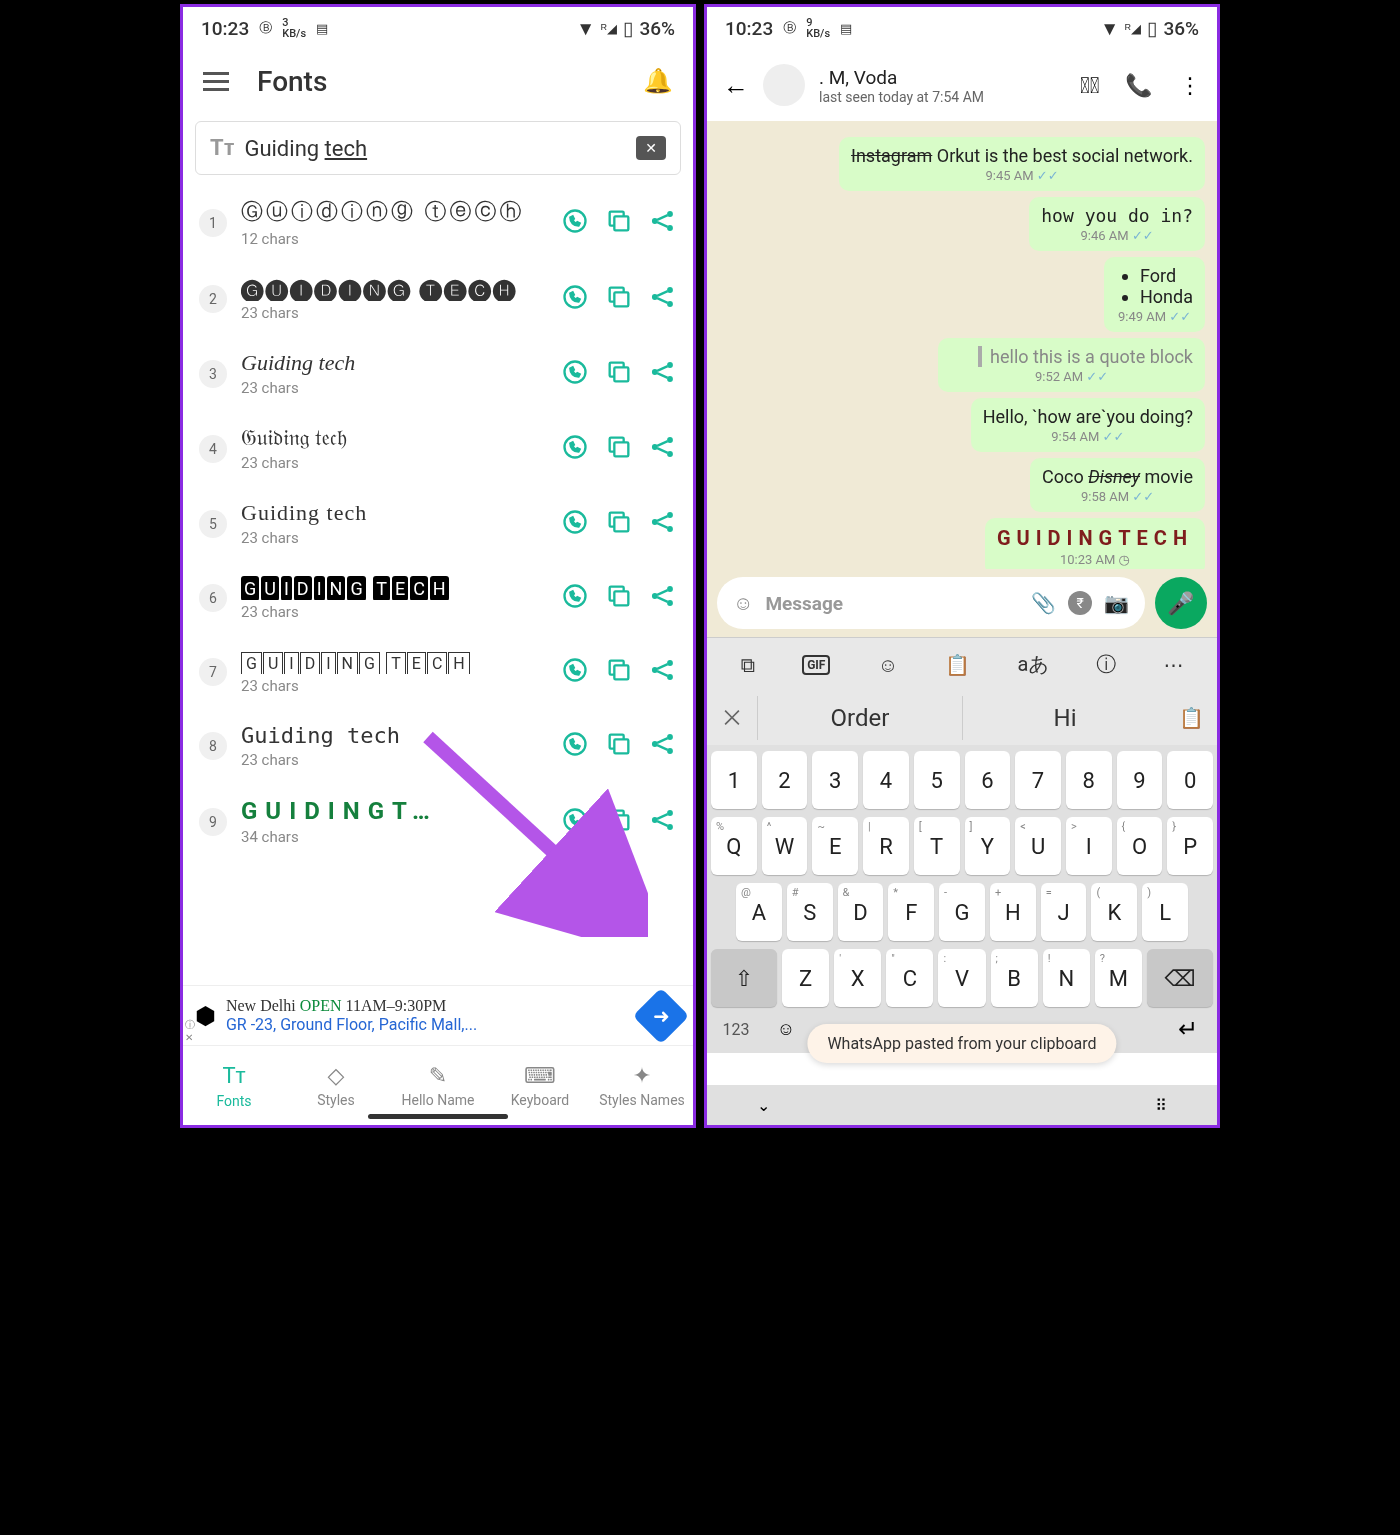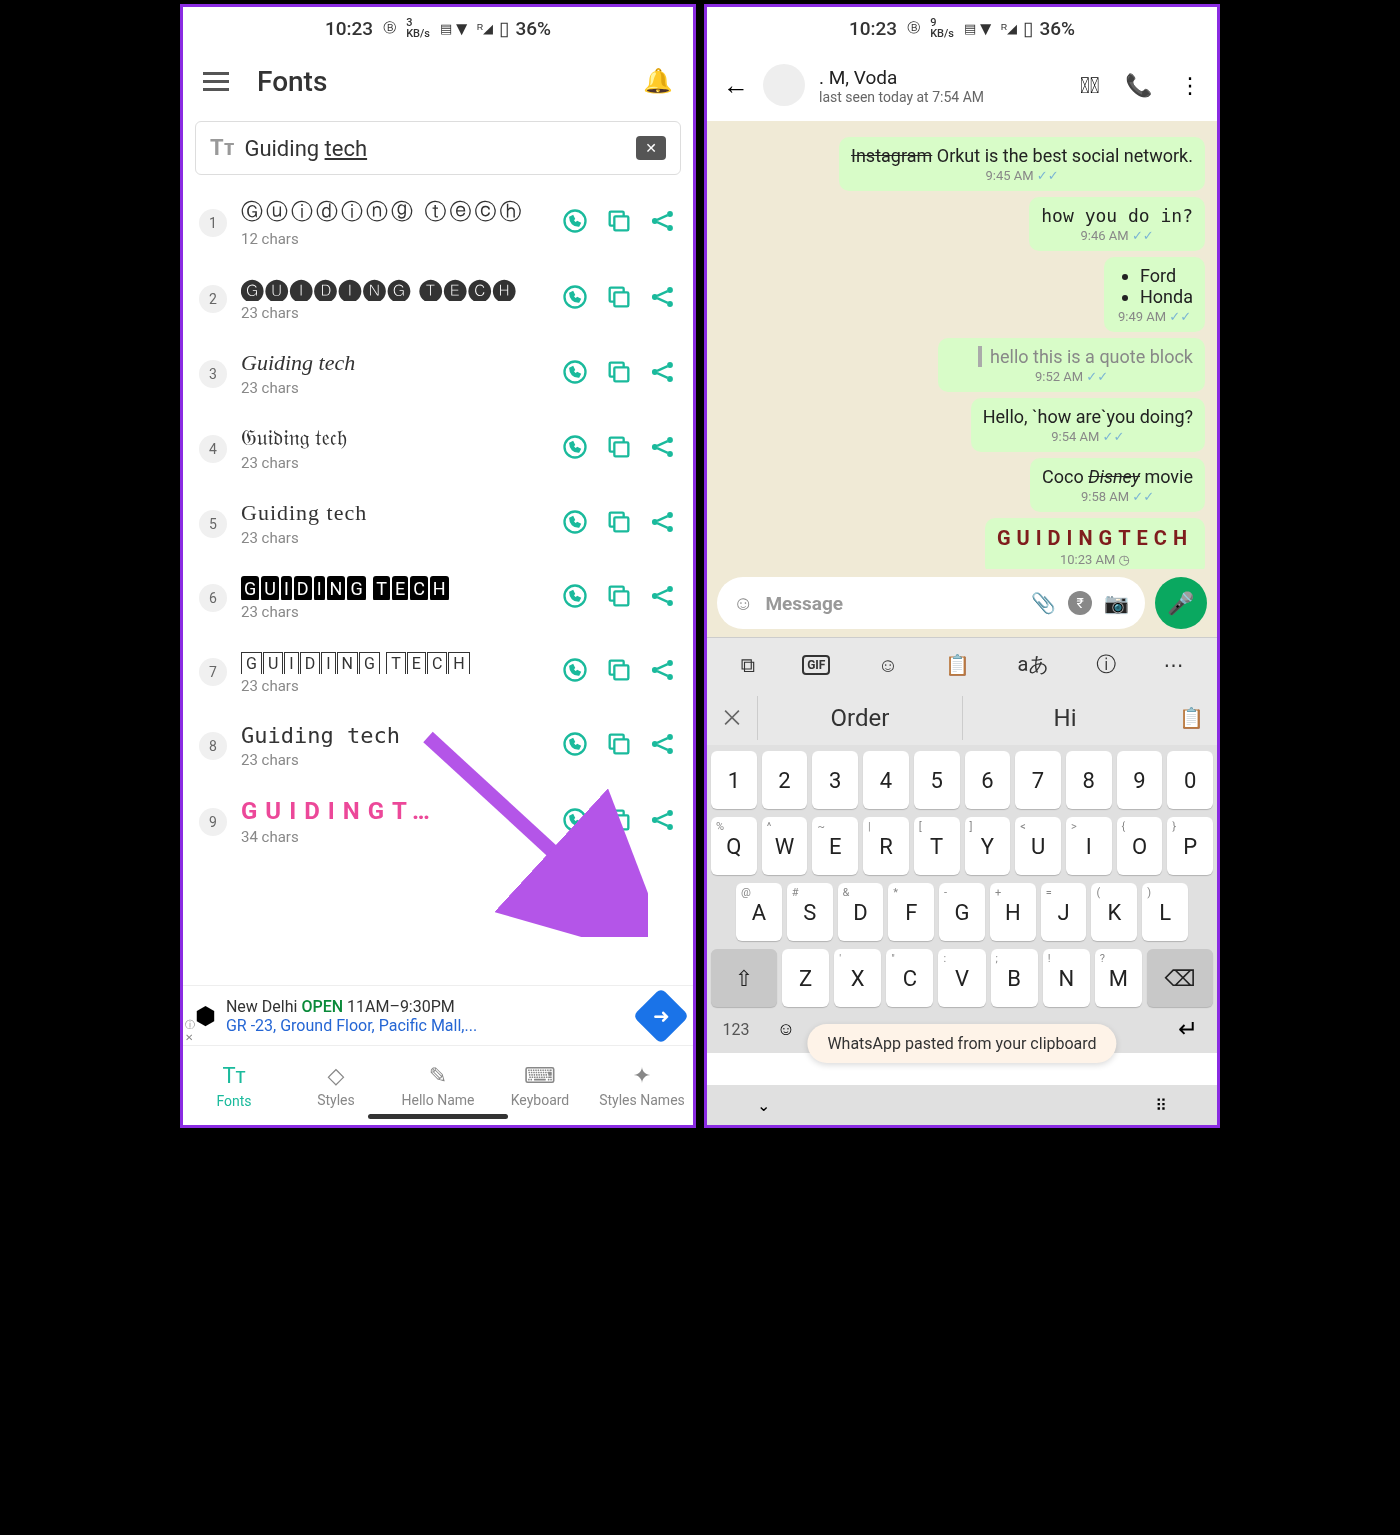--- a/index.html
+++ b/index.html
@@ -1,21 +1,21 @@
 <!DOCTYPE html>
 <html><head>
 <meta charset="utf-8">
 <style>
 * { margin: 0; padding: 0; box-sizing: border-box; }
 body { font-family: -apple-system, BlinkMacSystemFont, 'Segoe UI', Roboto, sans-serif; background: #000; display: flex; justify-content: center; }
 .container { display: flex; gap: 8px; background: #000; padding: 4px; }
 .phone { width: 516px; height: 1124px; background: #fff; border: 3px solid #8a2be2; position: relative; overflow: hidden; }
 
 
-.status-bar { height: 42px; display: flex; align-items: center; justify-content: center; padding: 0 18px; font-size: 19px; color: #333; font-weight: 500; }
+.status-bar { height: 42px; display: flex; align-items: center; justify-content: space-between; padding: 0 18px; font-size: 19px; color: #333; font-weight: 500; }
 .status-left { display: flex; align-items: center; gap: 10px; }
 .status-right { display: flex; align-items: center; gap: 6px; }
 .status-icon-small { font-size: 13px; }
 .kbs { font-size: 11px; line-height: 1; }
 
 
 .app-header { height: 64px; display: flex; align-items: center; padding: 0 20px; gap: 28px; }
 .hamburger { display: flex; flex-direction: column; gap: 5px; }
 .hamburger span { width: 26px; height: 3px; background: #555; }
 .app-title { font-size: 28px; font-weight: 500; color: #333; flex: 1; }
@@ -37,26 +37,26 @@
 .act-icon svg { width: 28px; height: 28px; }
 
 .f1 { letter-spacing: 3px; }
 .f2 { font-weight: 900; letter-spacing: 2px; }
 .f3 { font-family: cursive; font-style: italic; }
 .f4 { font-family: 'Old English Text MT', serif; }
 .f5 { font-family: serif; letter-spacing: 1px; }
 .f6 .bx { background: #000; color: #fff; padding: 2px 3px; margin-right: 2px; border-radius: 3px; font-size: 18px; }
 .f7 .bx { border: 1px solid #333; padding: 1px 4px; margin-right: 1px; font-size: 16px; }
 .f8 { font-family: monospace; }
-.f9 { color: #ec4899; font-weight: bold; letter-spacing: 8px; font-size: 24px; }
+.f9 { color: #15803d; font-weight: bold; letter-spacing: 8px; font-size: 24px; }
 
 .ad-bar { position: absolute; bottom: 80px; left: 0; right: 0; height: 60px; background: #fff; border-top: 1px solid #eee; display: flex; align-items: center; padding: 0 12px; gap: 10px; }
 .ua-logo { font-size: 24px; }
 .ad-text { flex: 1; font-size: 16px; }
-.ad-line1 { color: #333; }
+.ad-line1 { color: #333; font-family: Liberation Serif, serif; }
 .ad-open { color: #0a8a3a; font-weight: 500; }
 .ad-line2 { color: #2566d4; }
 .ad-dir { width: 40px; height: 40px; background: #1a73e8; transform: rotate(45deg); display: flex; align-items: center; justify-content: center; border-radius: 6px; }
 .ad-dir span { transform: rotate(-45deg); color: #fff; font-size: 20px; }
 .ad-label { position: absolute; left: 2px; bottom: 82px; font-size: 10px; color: #888; }
 
 .bottom-nav { position: absolute; bottom: 0; left: 0; right: 0; height: 80px; display: flex; border-top: 1px solid #eee; background: #fff; }
 .nav-item { flex: 1; display: flex; flex-direction: column; align-items: center; justify-content: center; gap: 4px; font-size: 14px; color: #888; }
 .nav-item.active { color: #1aba9c; }
 .nav-icon { font-size: 22px; }

